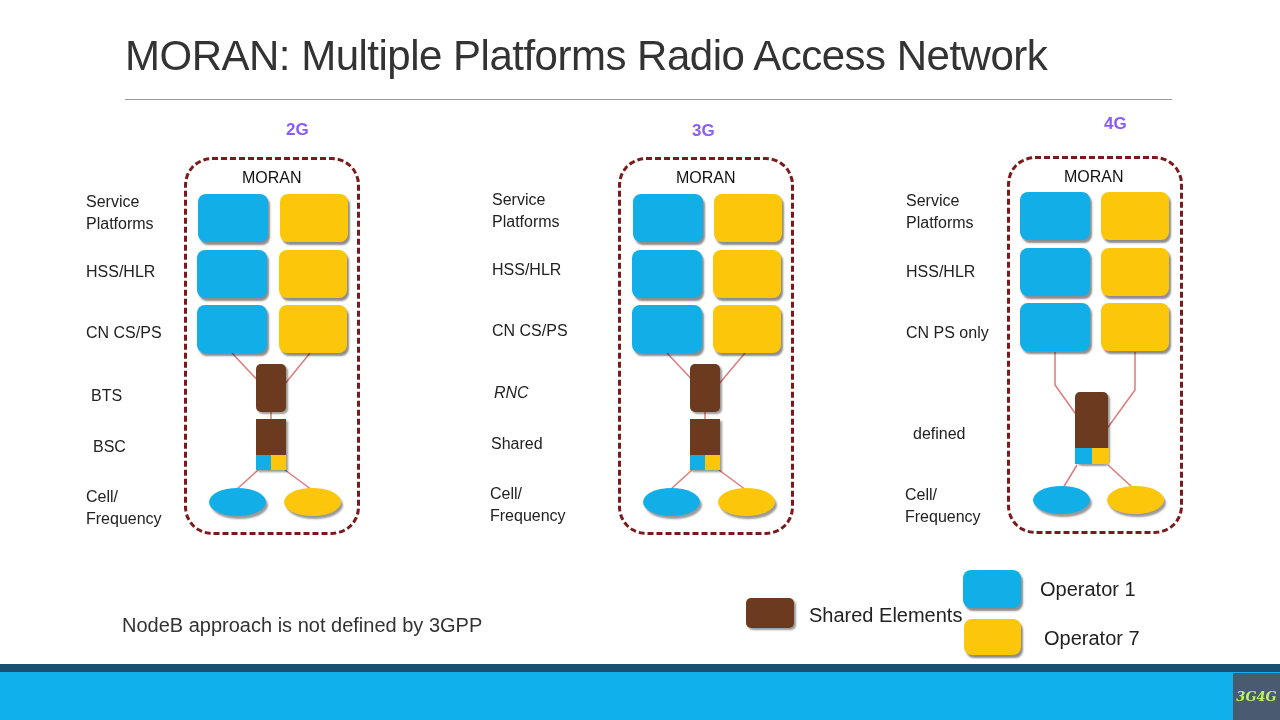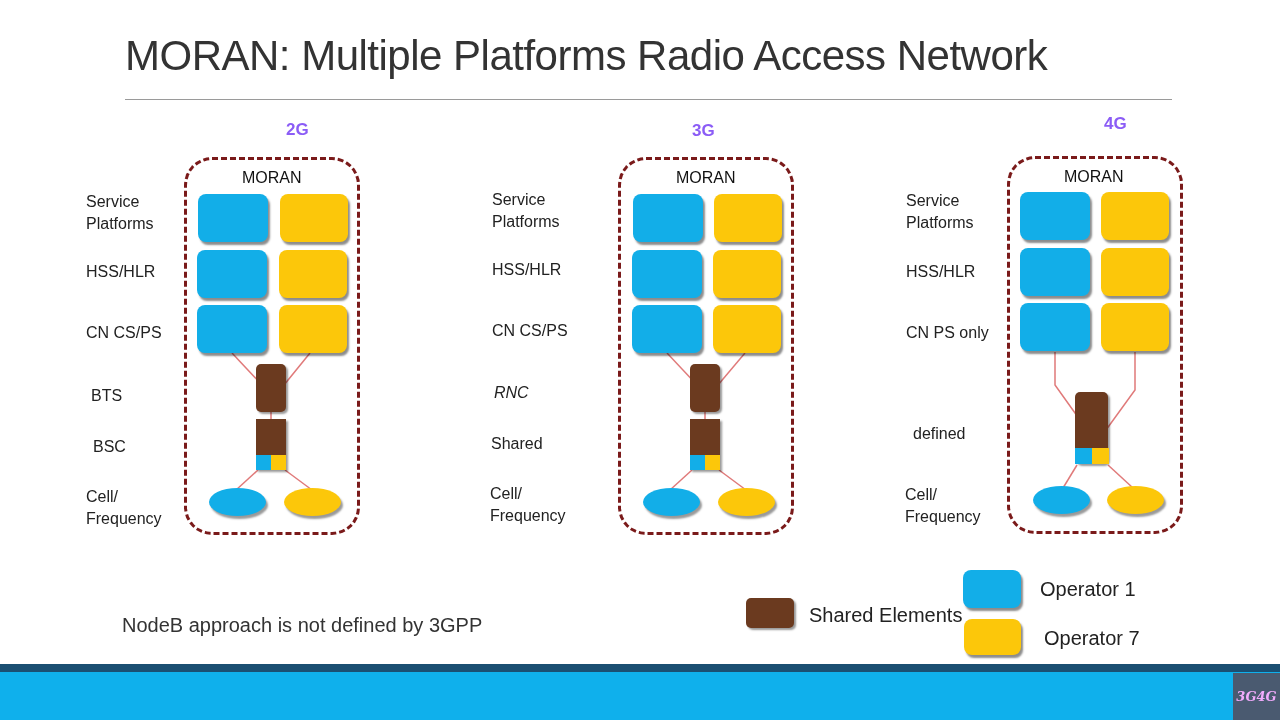--- a/index.html
+++ b/index.html
@@ -16,21 +16,21 @@
   .shared { background:#6b3a1f; border-radius:5px; box-shadow:2px 2px 2px rgba(0,0,0,0.4); }
   .mini { position:absolute; width:15px; height:15px; }
   .ell { position:absolute; border-radius:50%; box-shadow:2px 3px 2px rgba(0,0,0,0.4); }
   svg.links { position:absolute; left:0; top:0; width:1280px; height:720px; pointer-events:none; }
   .note { position:absolute; left:122px; top:614px; font-size:20px; color:#333; }
   .legend-text { position:absolute; font-size:20px; color:#222; }
   .footer-dark { position:absolute; left:0; top:664px; width:1280px; height:8px; background:#1b4f72; }
   .footer { position:absolute; left:0; top:672px; width:1280px; height:48px; background:#0fb0ec; }
   .copyright { position:absolute; left:622px; top:652px; font-size:10px; color:#ffffff; }
   .logo-box { position:absolute; left:1233px; top:673px; width:47px; height:47px; background:#4a5a70; display:flex; align-items:center; justify-content:center; }
-  .logo-text { color:#f0abfc; font-family:"DejaVu Serif", serif; font-style:italic; font-weight:bold; font-size:13px; }
+  .logo-text { color:#bef264; font-family:"DejaVu Serif", serif; font-style:italic; font-weight:bold; font-size:13px; }
 </style>
 </head>
 <body>
 
 <div class="title">MORAN: Multiple Platforms Radio Access Network</div>
 <div class="title-rule"></div>
 
 <svg class="links">
   <g stroke="#e07a7a" stroke-width="1.5" fill="none">
 

